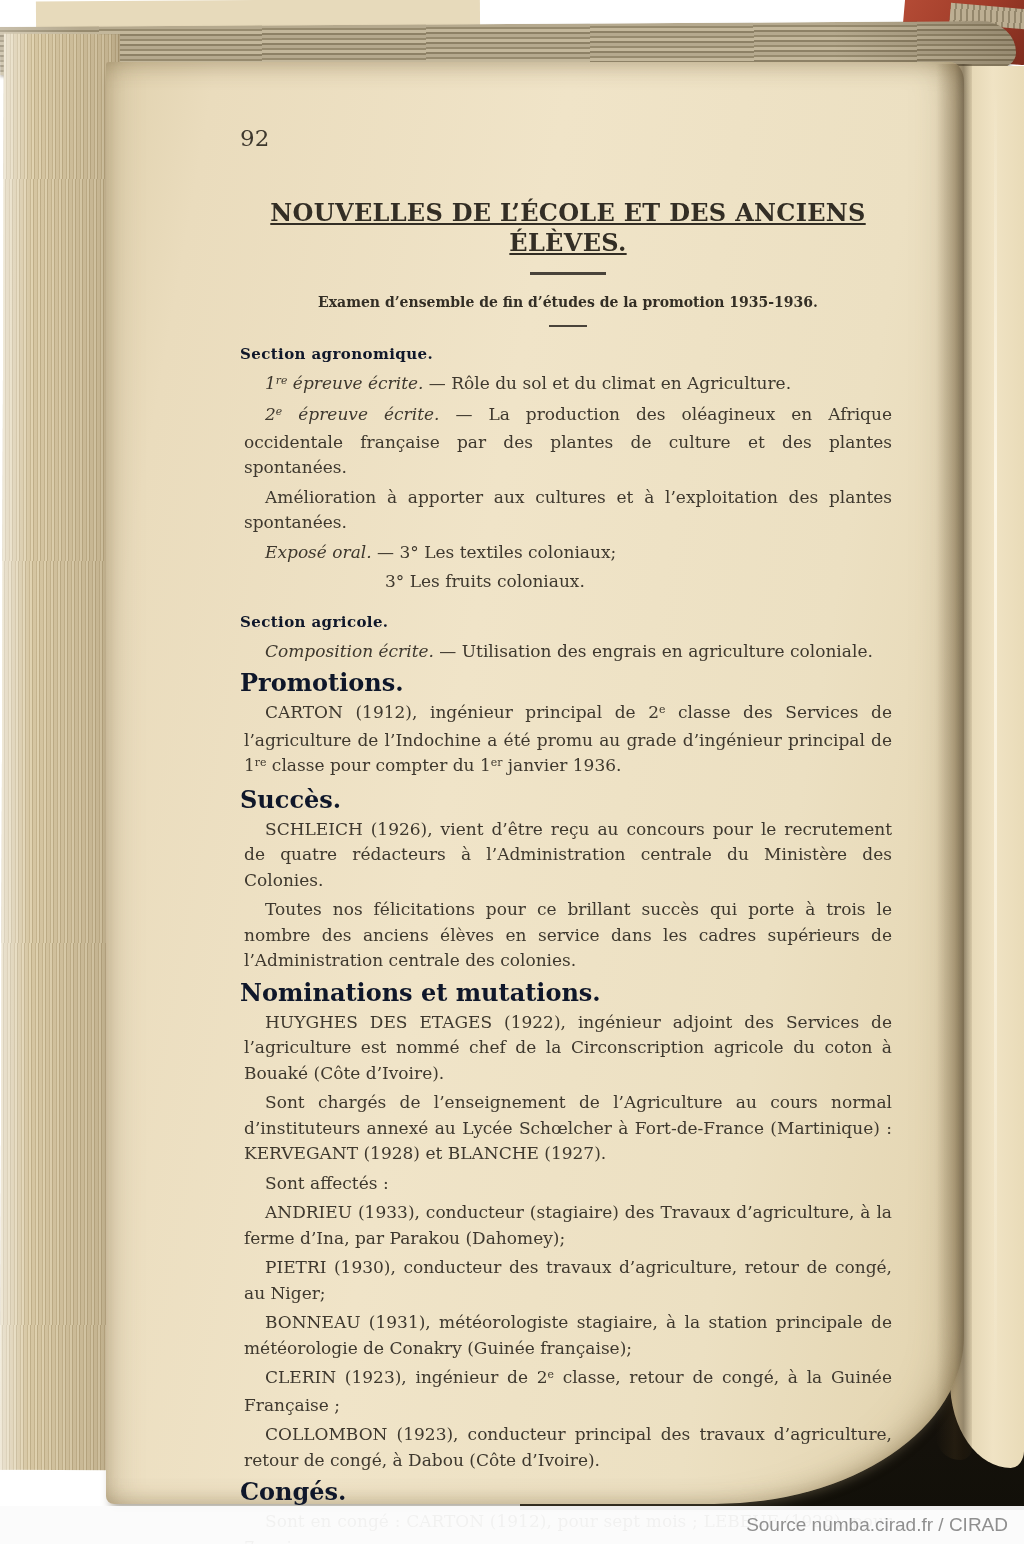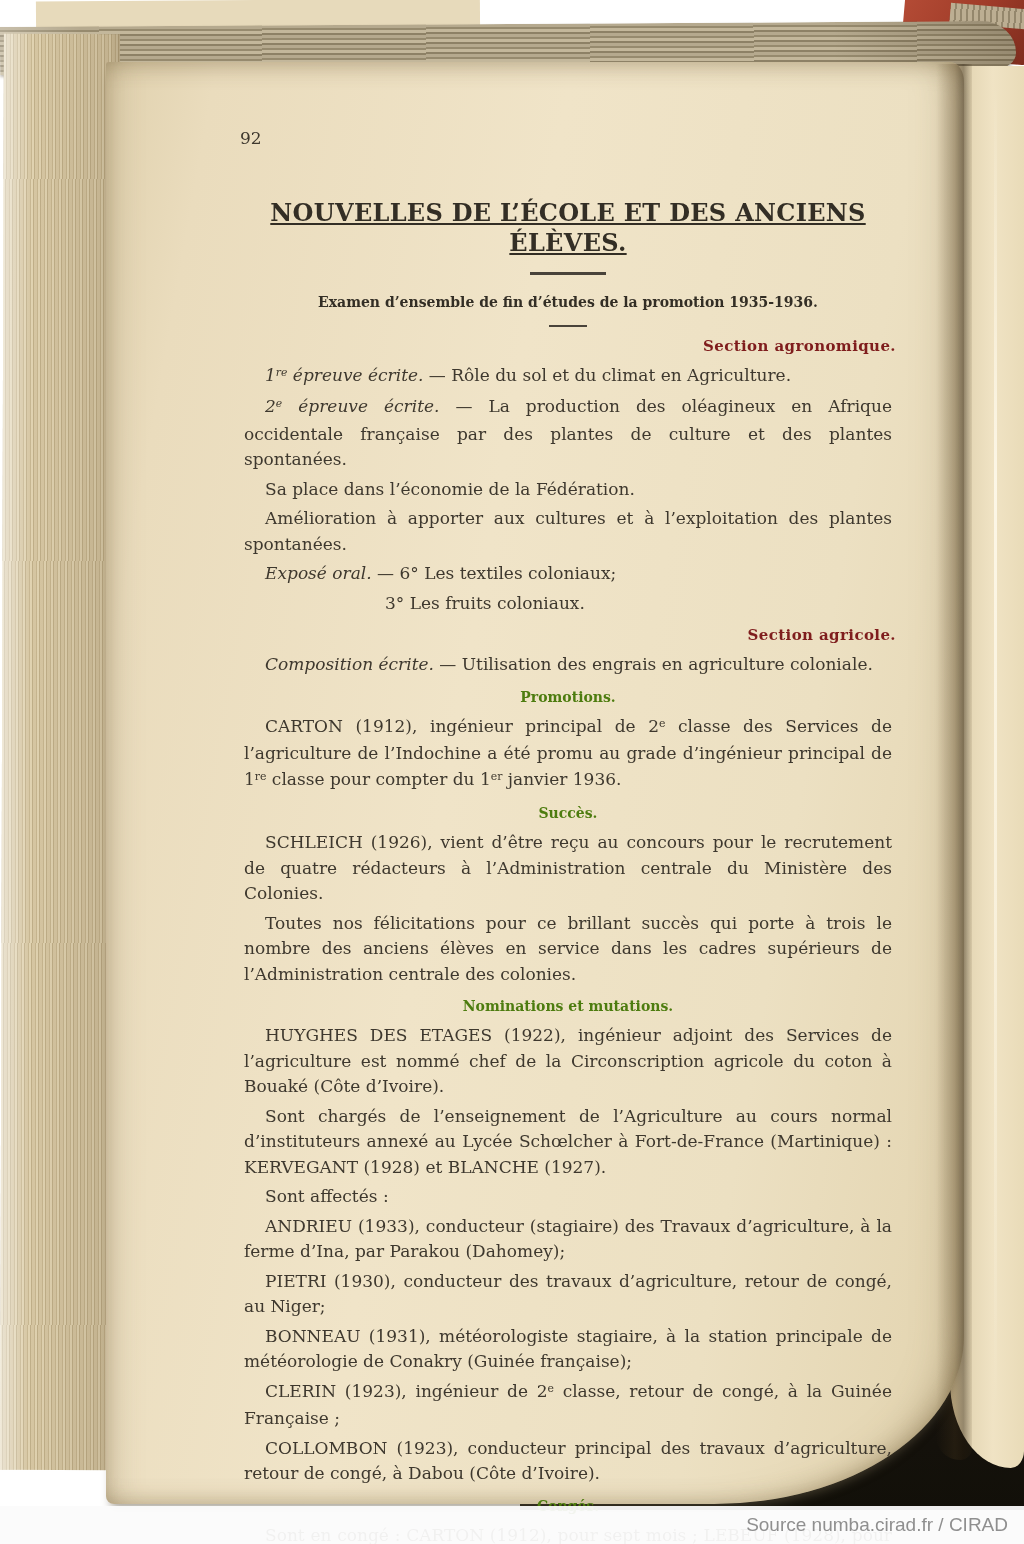--- a/index.html
+++ b/index.html
@@ -74,42 +74,42 @@
   }
 
   
   .content{
     position:absolute;left:240px;top:126px;width:656px;
     color:#3e382e;
     font-size:17px;line-height:25.5px;
     text-align:justify;
   }
   .content p{margin:4px;text-indent:21px;}
-  .pagenum{font-size:17px;}
+  .pagenum{font-size:23px;}
   .title{
     margin:46px 0 0;
     font-size:24px;line-height:30px;font-weight:700;
     text-align:center;letter-spacing:.3px;color:#332e25;
     text-indent:0;
     text-decoration:underline;
   }
   .rule{border:0;border-top:3px solid #49433a;}
   .rule-lg{width:76px;margin:14px auto 0;}
   .rule-sm{width:38px;border-top-width:2px;margin:11px auto 0;}
   .subtitle{
     margin:15px 0 0;font-size:14px;line-height:24px;font-weight:700;
     text-align:center;color:#332e25;text-indent:0;
   }
   .h-small{
-    margin:10px 0 7px;font-size:15px;line-height:19px;font-weight:700;
-    text-align:right;letter-spacing:.4px;color:#7f1d1d;
+    margin:18px 0 7px;font-size:15px;line-height:19px;font-weight:700;
+    text-align:left;letter-spacing:.4px;color:#0f172a;
   }
   .h-med{
-    margin:7px 0 5px;font-size:14px;line-height:24px;font-weight:700;
-    text-align:center;color:#4d7c0f;
+    margin:7px 0 5px;font-size:24px;line-height:24px;font-weight:700;
+    color:#0f172a;
   }
   .cont-line{margin-left:145px !important;text-indent:0 !important;}
   .i{font-style:italic;}
   .sup{font-size:64%;position:relative;top:-0.42em;}
 
   
   .source-bar{
     position:absolute;left:0;top:1506px;width:1024px;height:52px;
     background:rgba(251,251,251,.95);
     font-family:"Liberation Sans", sans-serif;
@@ -138,23 +138,22 @@
     <div class="pagenum">92</div>
 
     <h1 class="title">NOUVELLES DE L’ÉCOLE ET DES ANCIENS ÉLÈVES.</h1>
     <div class="rule rule-lg"></div>
     <h2 class="subtitle">Examen d’ensemble de fin d’études de la promotion 1935-1936.</h2>
     <div class="rule rule-sm"></div>
 
     <h3 class="h-small">Section agronomique.</h3>
     <p><span class="i">1</span><span class="i sup">re</span><span class="i"> épreuve écrite.</span><span> — Rôle du sol et du climat en Agriculture.</span></p>
     <p><span class="i">2</span><span class="i sup">e</span><span class="i"> épreuve écrite.</span><span> — La production des oléagineux en Afrique occidentale française par des plantes de culture et des plantes spontanées.</span></p>
-    <p>Sa place dans l’économie de la Fédération.</p>
     <p>Amélioration à apporter aux cultures et à l’exploitation des plantes spontanées.</p>
-    <p><span class="i">Exposé oral.</span><span> — 6° Les textiles coloniaux;</span></p>
+    <p><span class="i">Exposé oral.</span><span> — 3° Les textiles coloniaux;</span></p>
     <p class="cont-line">3° Les fruits coloniaux.</p>
 
     <h3 class="h-small">Section agricole.</h3>
     <p><span class="i">Composition écrite.</span><span> — Utilisation des engrais en agriculture coloniale.</span></p>
 
     <h3 class="h-med">Promotions.</h3>
     <p><span>CARTON (1912), ingénieur principal de 2</span><span class="sup">e</span><span> classe des Services de l’agriculture de l’Indochine a été promu au grade d’ingénieur principal de 1</span><span class="sup">re</span><span> classe pour compter du 1</span><span class="sup">er</span><span> janvier 1936.</span></p>
 
     <h3 class="h-med">Succès.</h3>
     <p>SCHLEICH (1926), vient d’être reçu au concours pour le recrutement de quatre rédacteurs à l’Administration centrale du Ministère des Colonies.</p>

